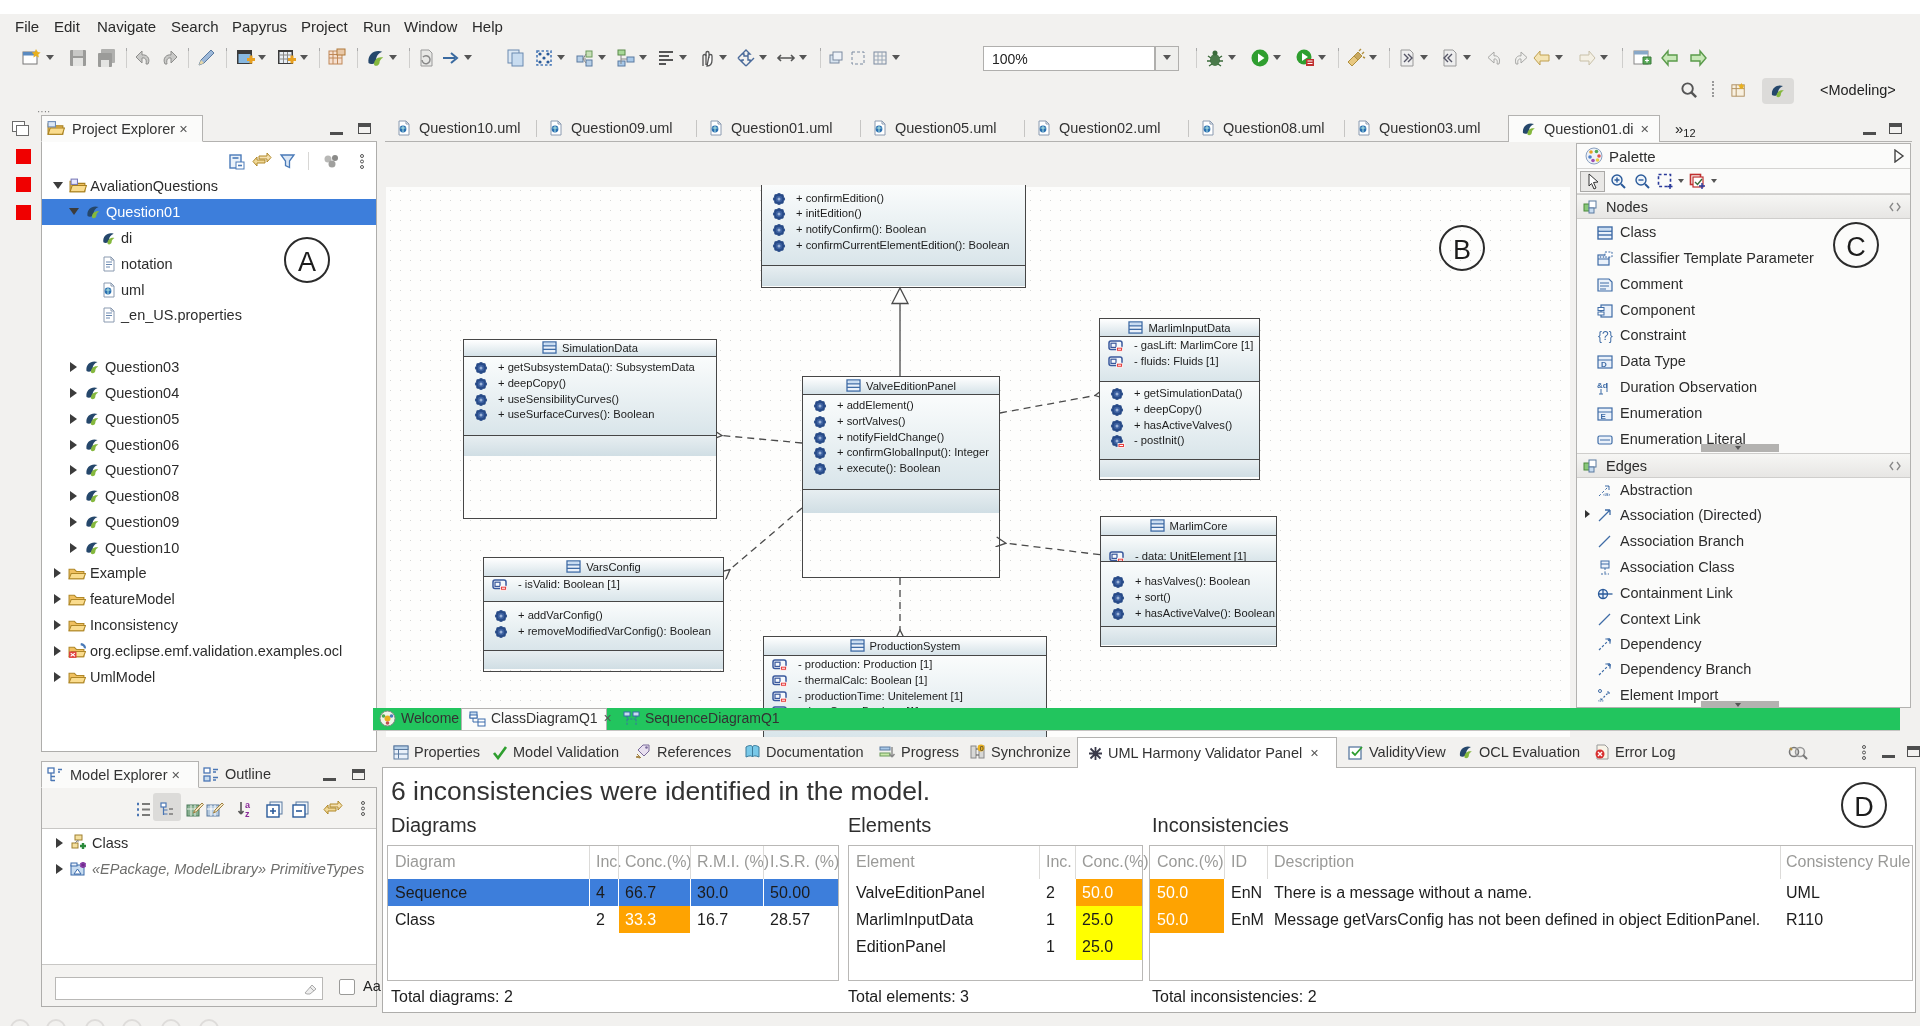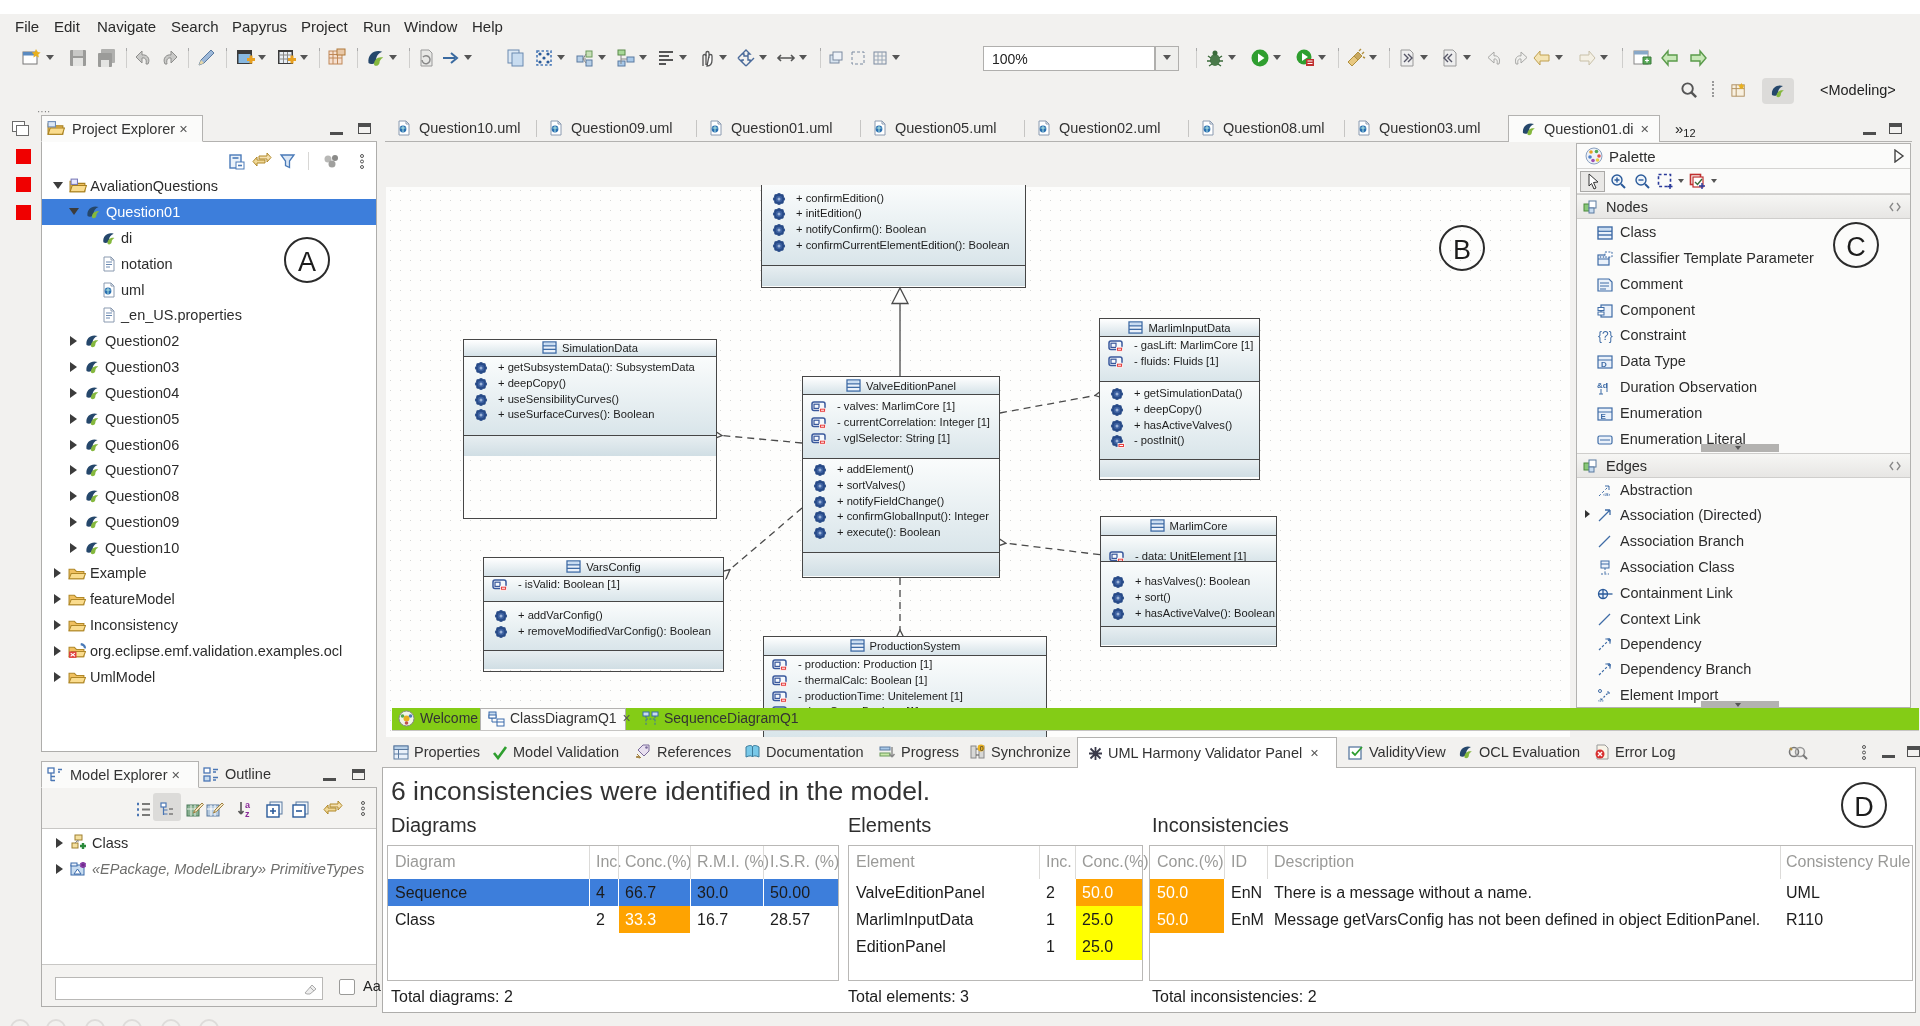--- a/index.html
+++ b/index.html
@@ -387,23 +387,20 @@
       </svg> di</div>
   <div class="trow" style="left:0;top:109px;width:334px"><svg style="margin-left:59px;vertical-align:-3px" width="16" height="16" viewBox="0 0 16 16">
         <use href="#i-doclines"></use>
       </svg> notation</div>
   <div class="trow" style="left:0;top:135px;width:334px"><svg style="margin-left:59px;vertical-align:-3px" width="16" height="16" viewBox="0 0 16 16">
         <use href="#i-documl"></use>
       </svg> uml</div>
   <div class="trow" style="left:0;top:160px;width:334px"><svg style="margin-left:59px;vertical-align:-3px" width="16" height="16" viewBox="0 0 16 16">
         <use href="#i-doclines"></use>
       </svg> _en_US.properties</div>
-  <div class="trow" style="left:0;top:186px;width:334px"><span style="margin-left:28px" class="tri-c"></span><svg style="vertical-align:-3px" width="17" height="16" viewBox="0 0 16 16">
-        <use href="#i-pap"></use>
-      </svg> Question02</div>
   <div class="trow" style="left:0;top:212px;width:334px"><span style="margin-left:28px" class="tri-c"></span><svg style="vertical-align:-3px" width="17" height="16" viewBox="0 0 16 16">
         <use href="#i-pap"></use>
       </svg> Question03</div>
   <div class="trow" style="left:0;top:238px;width:334px"><span style="margin-left:28px" class="tri-c"></span><svg style="vertical-align:-3px" width="17" height="16" viewBox="0 0 16 16">
         <use href="#i-pap"></use>
       </svg> Question04</div>
   <div class="trow" style="left:0;top:264px;width:334px"><span style="margin-left:28px" class="tri-c"></span><svg style="vertical-align:-3px" width="17" height="16" viewBox="0 0 16 16">
         <use href="#i-pap"></use>
       </svg> Question05</div>
   <div class="trow" style="left:0;top:290px;width:334px"><span style="margin-left:28px" class="tri-c"></span><svg style="vertical-align:-3px" width="17" height="16" viewBox="0 0 16 16">
@@ -631,31 +628,20 @@
             <use href="#i-op"></use>
           </svg>+ useSurfaceCurves(): Boolean</div>
   </div>
   <div class="ucomp uempty" style="height:21px"></div>
 </div>
 
 <div class="uml" style="left:416px;top:189px;width:198px;height:202px">
   <div class="uhead" style="height:18px;line-height:18px"><svg style="position:static;vertical-align:-2px;margin-right:5px" width="15" height="13" viewBox="0 0 16 14">
           <use href="#i-class"></use>
         </svg>ValveEditionPanel</div>
-  <div class="ucomp" style="height:63px;padding-top:4px">
-    <div class="urow"><svg style="left:8px;top:1px" width="16" height="13" viewBox="0 0 16 13">
-            <use href="#i-attr"></use>
-          </svg>- valves: MarlimCore [1]</div>
-    <div class="urow"><svg style="left:8px;top:1px" width="16" height="13" viewBox="0 0 16 13">
-            <use href="#i-attr"></use>
-          </svg>- currentCorrelation: Integer [1]</div>
-    <div class="urow"><svg style="left:8px;top:1px" width="16" height="13" viewBox="0 0 16 13">
-            <use href="#i-attr"></use>
-          </svg>- vglSelector: String [1]</div>
-  </div>
   <div class="ucomp" style="height:94px;padding-top:3px">
     <div class="urow"><svg style="left:10px;top:1px" width="14" height="14" viewBox="0 0 14 14">
             <use href="#i-op"></use>
           </svg>+ addElement()</div>
     <div class="urow"><svg style="left:10px;top:1px" width="14" height="14" viewBox="0 0 14 14">
             <use href="#i-op"></use>
           </svg>+ sortValves()</div>
     <div class="urow"><svg style="left:10px;top:1px" width="14" height="14" viewBox="0 0 14 14">
             <use href="#i-op"></use>
           </svg>+ notifyFieldChange()</div>
@@ -901,21 +887,21 @@
       </svg>Dependency Branch</div>
   <div class="pitem" style="top:537.5px"><svg width="16" height="15" viewBox="0 0 16 15">
         <circle cx="3" cy="3" r="1.5" fill="none" stroke="#3f6ca6"></circle>
         <path d="M4 12 L12 4 M12 4 l-3.5 0 M12 4 l0 3.5" stroke="#3f6ca6" stroke-width="1.2" stroke-dasharray="2 1.6" fill="none"></path>
         <text x="1" y="14" font-size="6" fill="#3f6ca6">‹I›</text>
       </svg>Element Import</div>
   <span class="abs" style="left:124px;top:557px;width:78px;height:8px;background:#b3b2b0"></span>
   <span class="darr" style="left:158px;top:559px;border-left-width:3.5px;border-right-width:3.5px;border-top-width:4.5px"></span>
 </div>
 
-<div class="abs" style="left:392px;top:708px;width:1527px;height:23px;background:#84cc16;border-bottom:1px solid #c6c5c3">
+<div class="abs" style="left:373px;top:708px;width:1527px;height:23px;background:#22c55e;border-bottom:1px solid #c6c5c3">
   <div class="abs" style="left:88px;top:0;width:146px;height:22px;background:#fbfbfa;border:1px solid #b3b2b0;border-bottom:none"></div>
   <span class="abs" style="left:6px;top:2px;font-size:14px;color:#333"><svg style="vertical-align:-4px;margin-right:5px" width="17" height="17" viewBox="0 0 17 17">
         <circle cx="8.5" cy="8.5" r="7.5" fill="#f0f4e8" stroke="#888"></circle>
         <circle cx="8.5" cy="8.5" r="3" fill="#e8b020"></circle>
         <circle cx="4.5" cy="6" r="1.8" fill="#50a850"></circle>
         <circle cx="12.5" cy="6" r="1.8" fill="#4a7ab8"></circle>
         <circle cx="8.5" cy="13" r="1.8" fill="#c05050"></circle>
       </svg>Welcome</span>
   <span class="abs" style="left:96px;top:2px;font-size:14px;color:#333"><svg style="vertical-align:-4px;margin-right:5px" width="17" height="16" viewBox="0 0 17 16">
         <rect x="1" y="1" width="7" height="6" fill="#c8dcf0" stroke="#3a6aaa"></rect>

